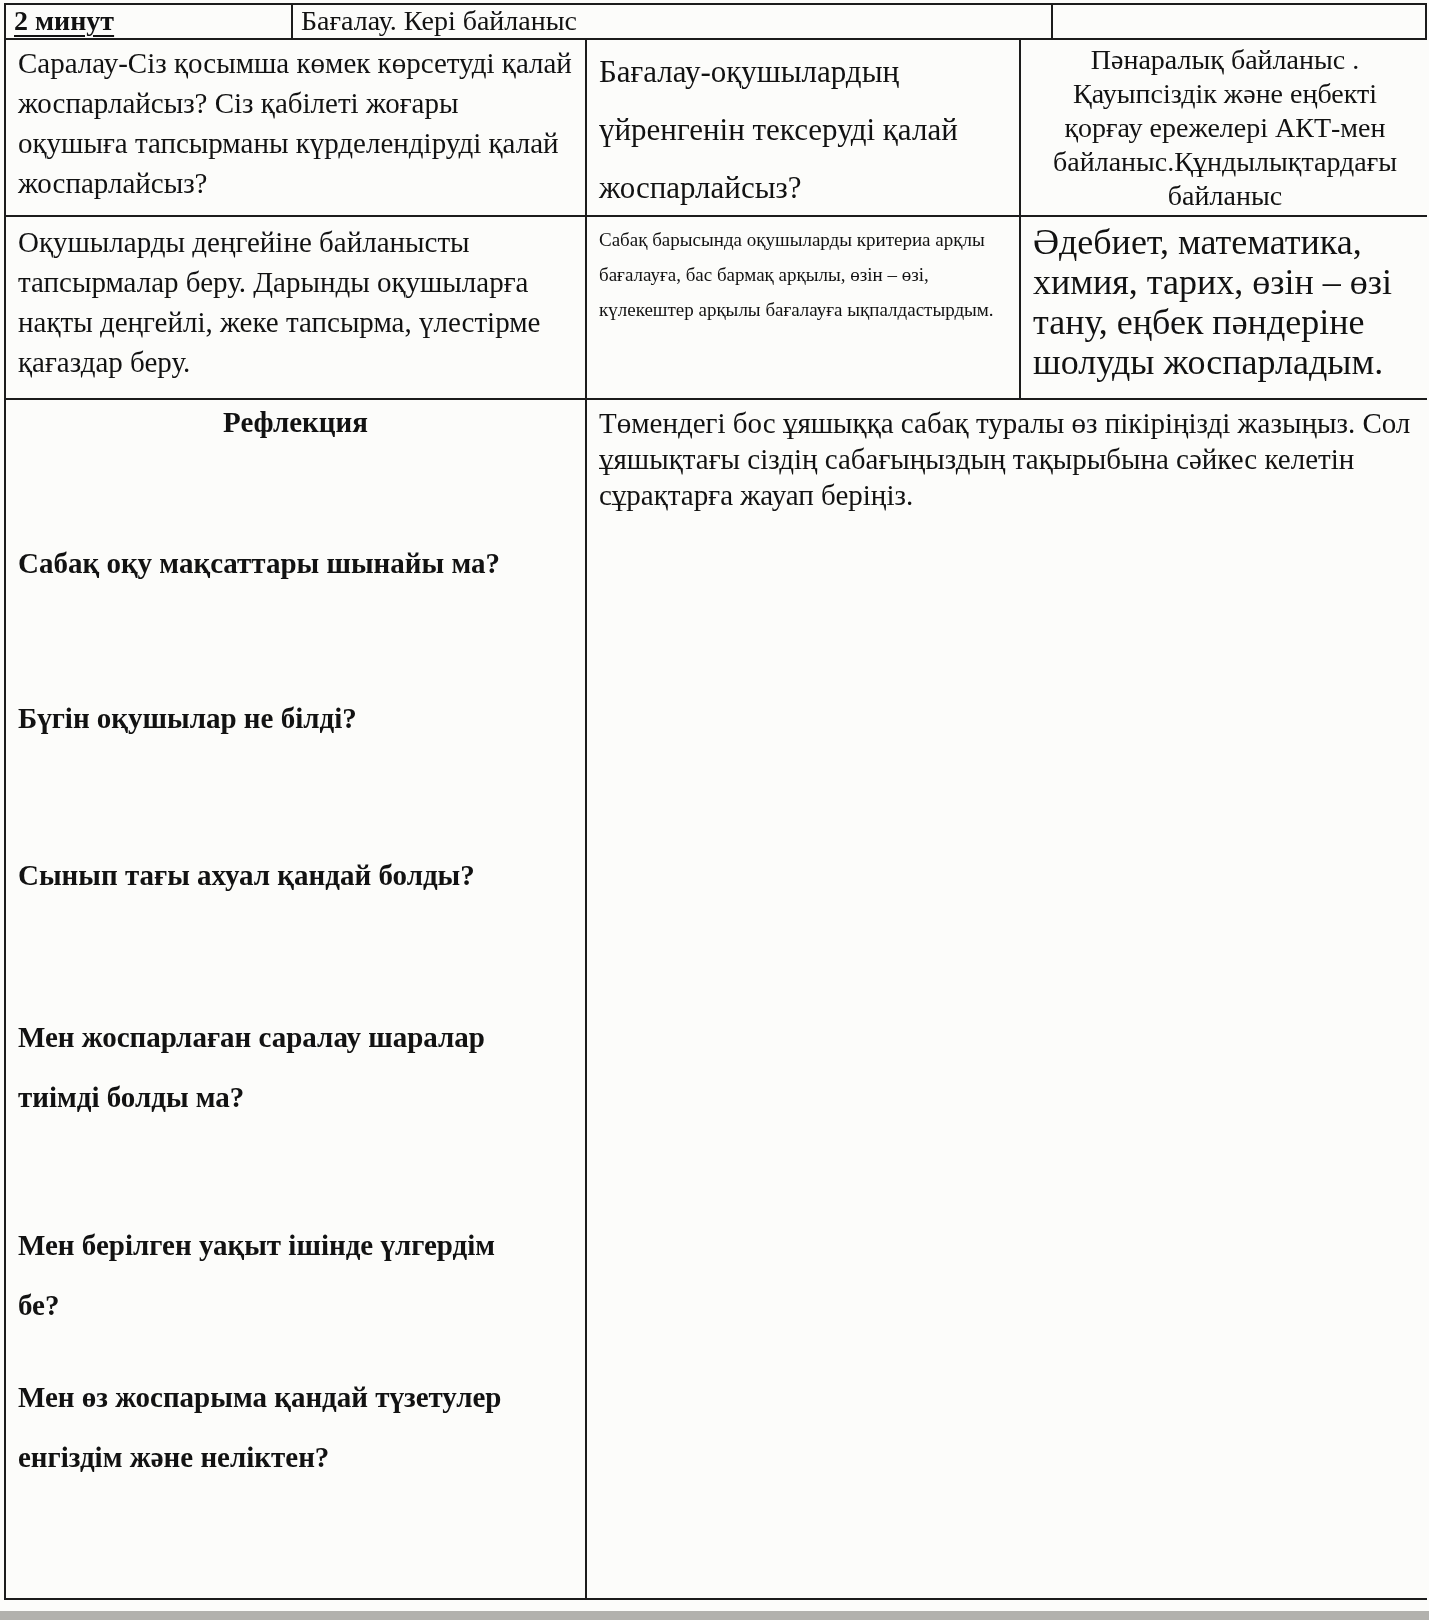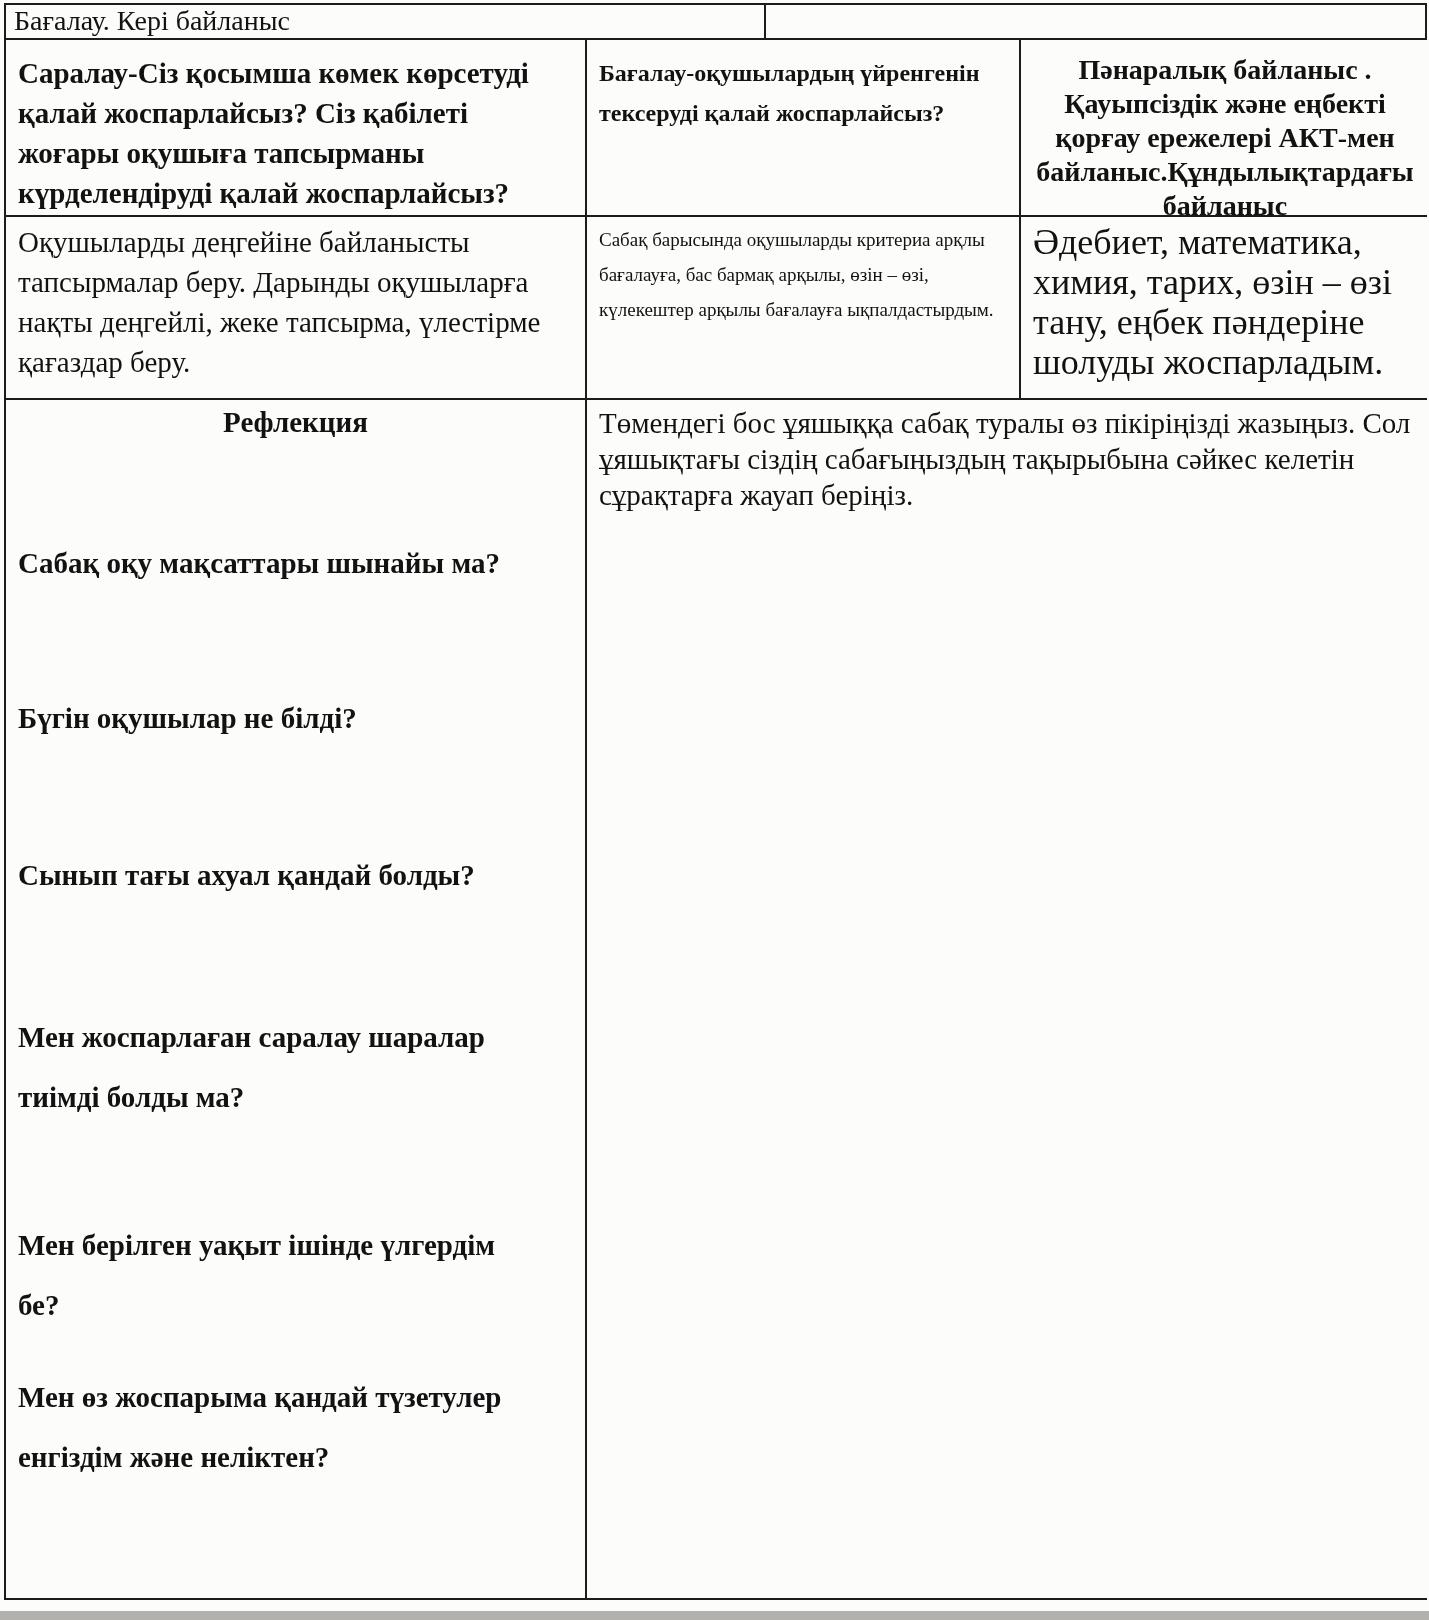--- a/index.html
+++ b/index.html
@@ -27,23 +27,23 @@
   .c-duration { width:287px; border-right:2px solid #1c1c1c; font-weight:bold; }
   .c-duration span { text-decoration:underline; text-decoration-thickness:2px; text-underline-offset:5px; }
   .c-stage { width:760px; border-right:2px solid #1c1c1c; }
   .c-timing-empty { flex:1; border-right:2px solid #1c1c1c; }
 
   
   .col1 { width:581px; border-right:2px solid #1c1c1c; }
   .col2 { width:434px; border-right:2px solid #1c1c1c; }
   .col3 { flex:1; }
   .row-headers { height:177px; }
-  .row-headers .cell { font-weight:bold; padding:13px 10px 0 12px; }
+  .row-headers .cell { font-weight:normal; padding:3px 10px 0 12px; }
   .row-headers .col1 { font-size:29px; line-height:40px; }
-  .row-headers .col2 { font-size:24px; line-height:40px; }
+  .row-headers .col2 { font-size:31px; line-height:58px; }
   .row-headers .col3 { font-size:28px; line-height:34px; overflow-wrap:break-word; word-break:break-word;text-align:center; }
   .row-content { height:183px; }
   .row-content .cell { padding:5px 8px 0 12px; }
   .row-content .col1 { font-size:29px; line-height:40px; }
   .row-content .col2 { font-size:19px; line-height:35px; }
   .row-content .col3 { font-size:36px; line-height:40px; }
 
   
   .row-reflection { height:1200px; }
   .refl-left { position:relative; }
@@ -72,20 +72,23 @@
     background:#b2b1ad;
   }
 </style>
 </head>
 <body>
 
 <div class="page">
   <div class="tbl">
 
     <div class="row row-timing">
+      <div class="cell c-duration">
+        <span>2 минут</span>
+      </div>
       <div class="cell c-stage">
         <span>Бағалау. Кері байланыс</span>
       </div>
       <div class="cell c-timing-empty"></div>
     </div>
 
     <div class="row row-headers">
       <div class="cell col1">Саралау-Сіз қосымша көмек көрсетуді қалай жоспарлайсыз? Сіз қабілеті жоғары оқушыға тапсырманы күрделендіруді қалай жоспарлайсыз?</div>
       <div class="cell col2">Бағалау-оқушылардың үйренгенін тексеруді қалай жоспарлайсыз?</div>
       <div class="cell col3">Пәнаралық байланыс . Қауыпсіздік және еңбекті қорғау ережелері АКТ-мен байланыс.Құндылықтардағы байланыс</div>

